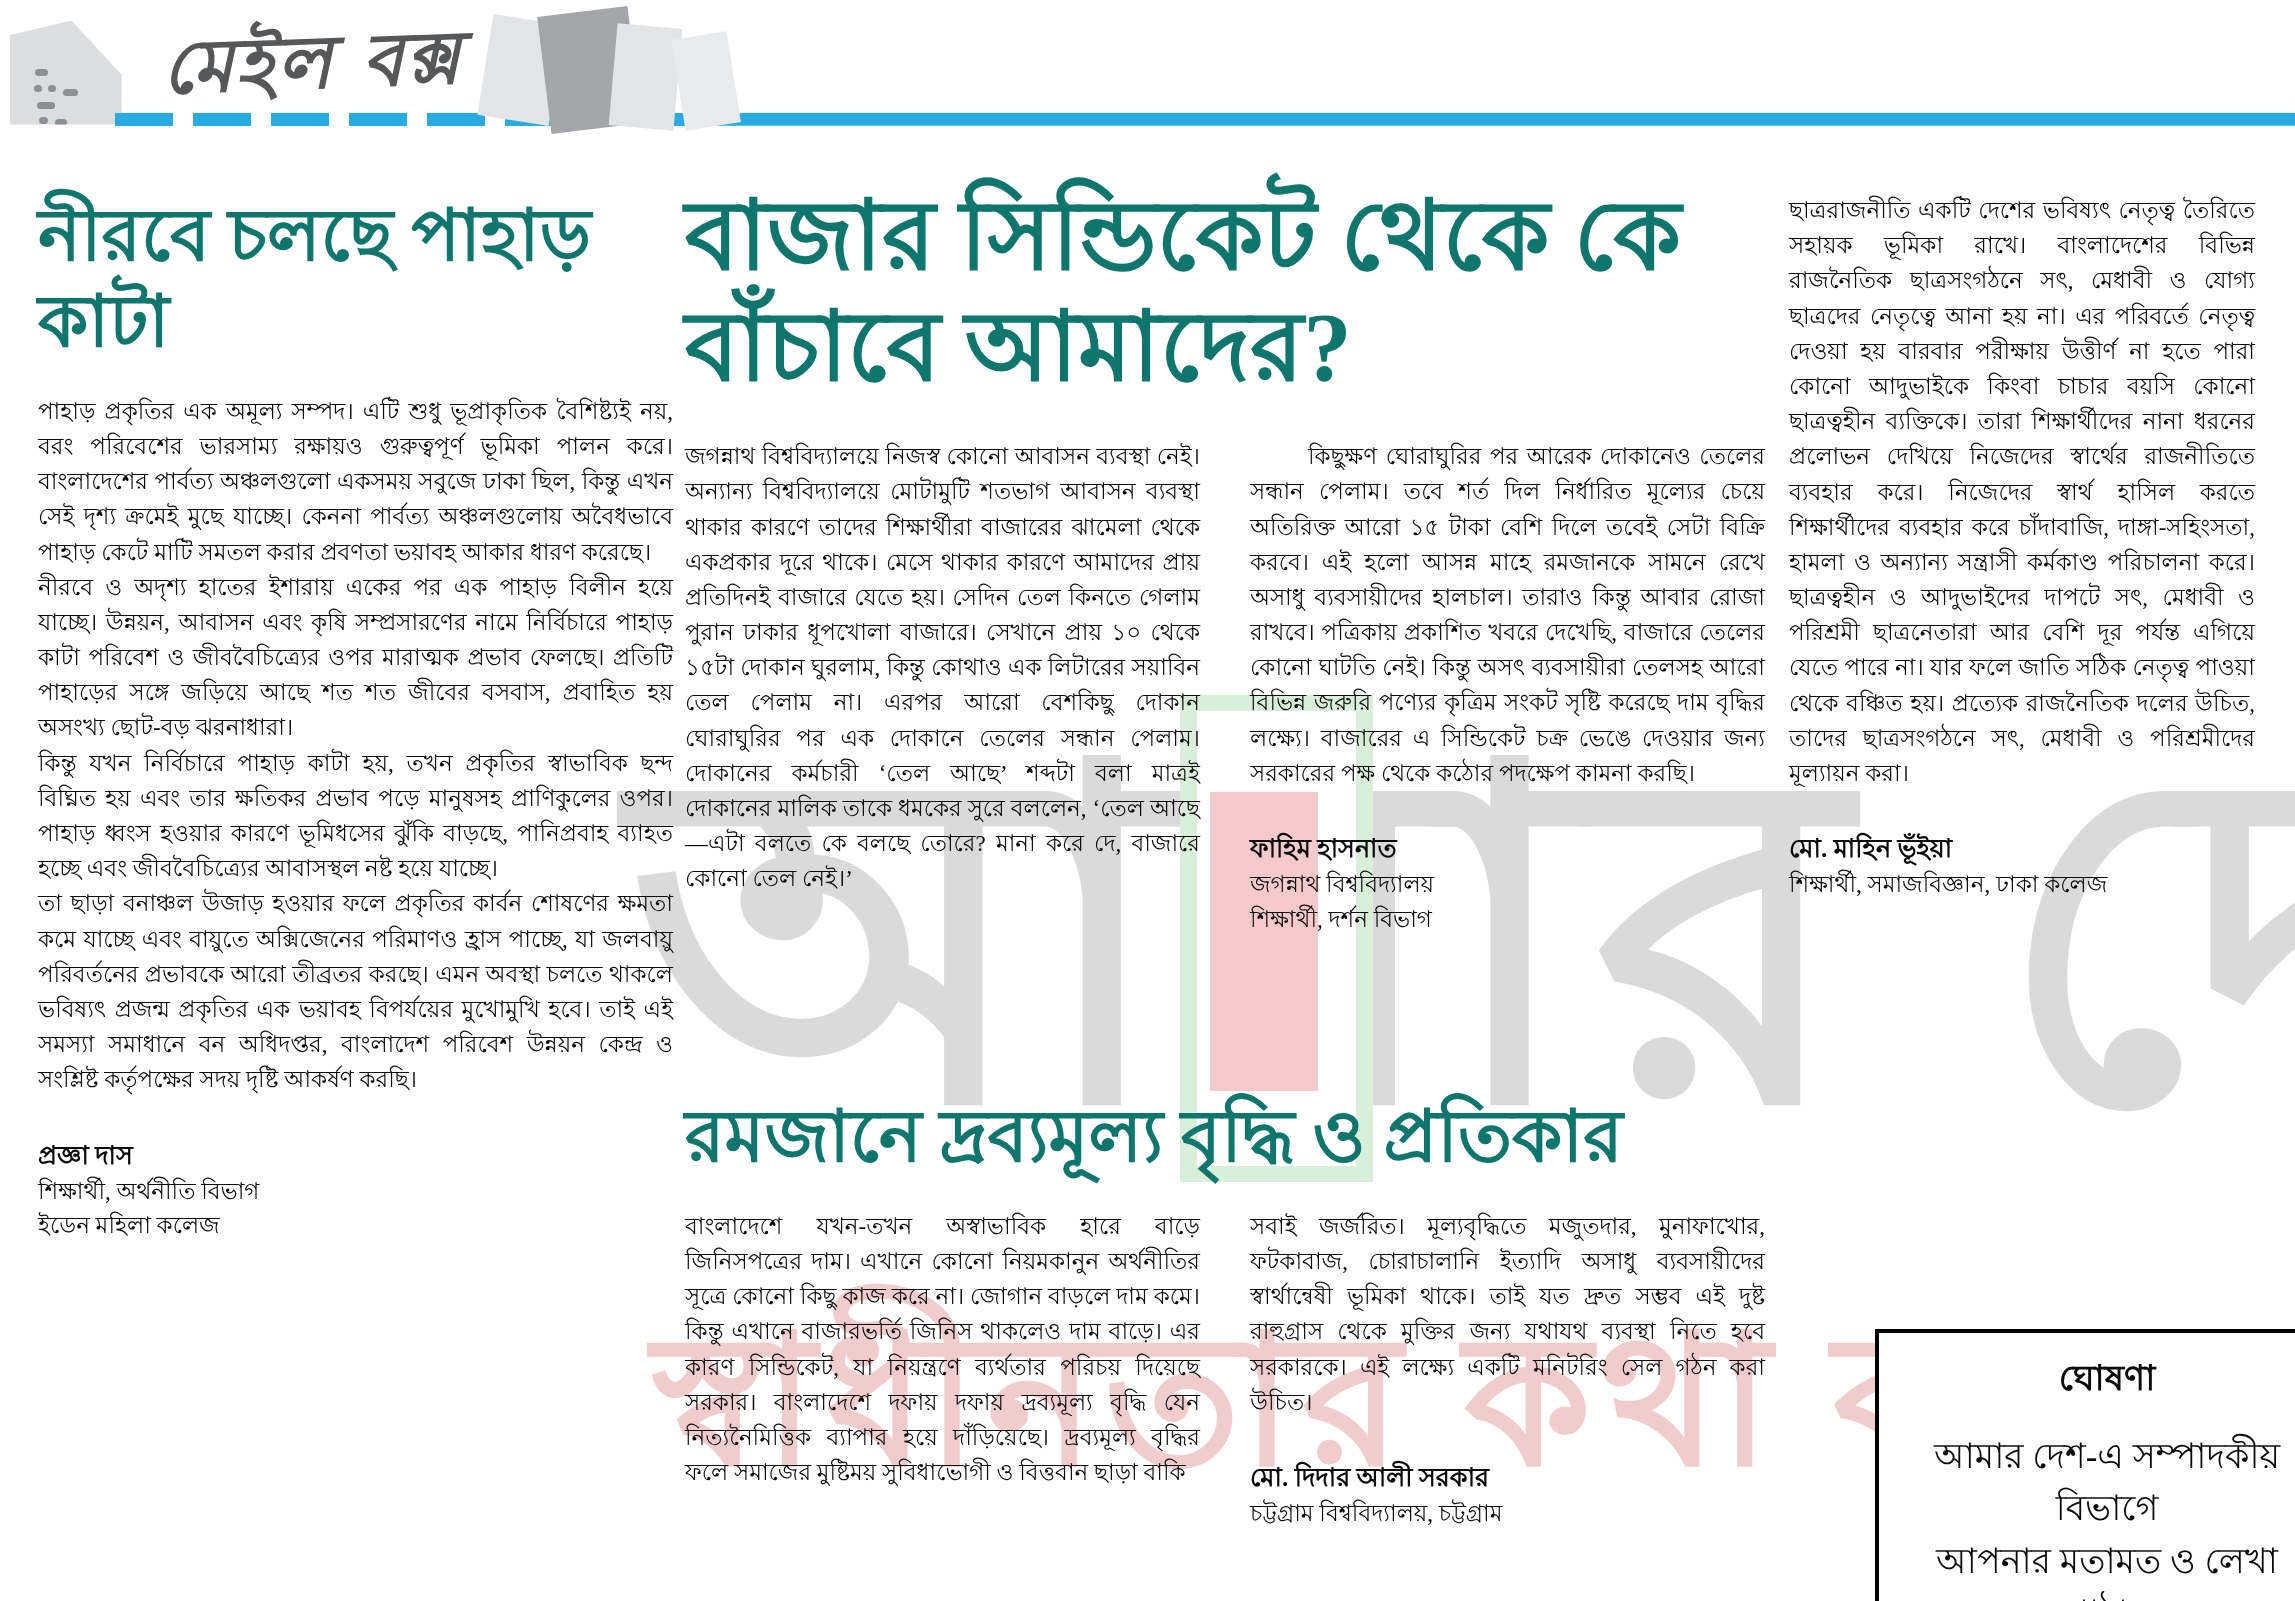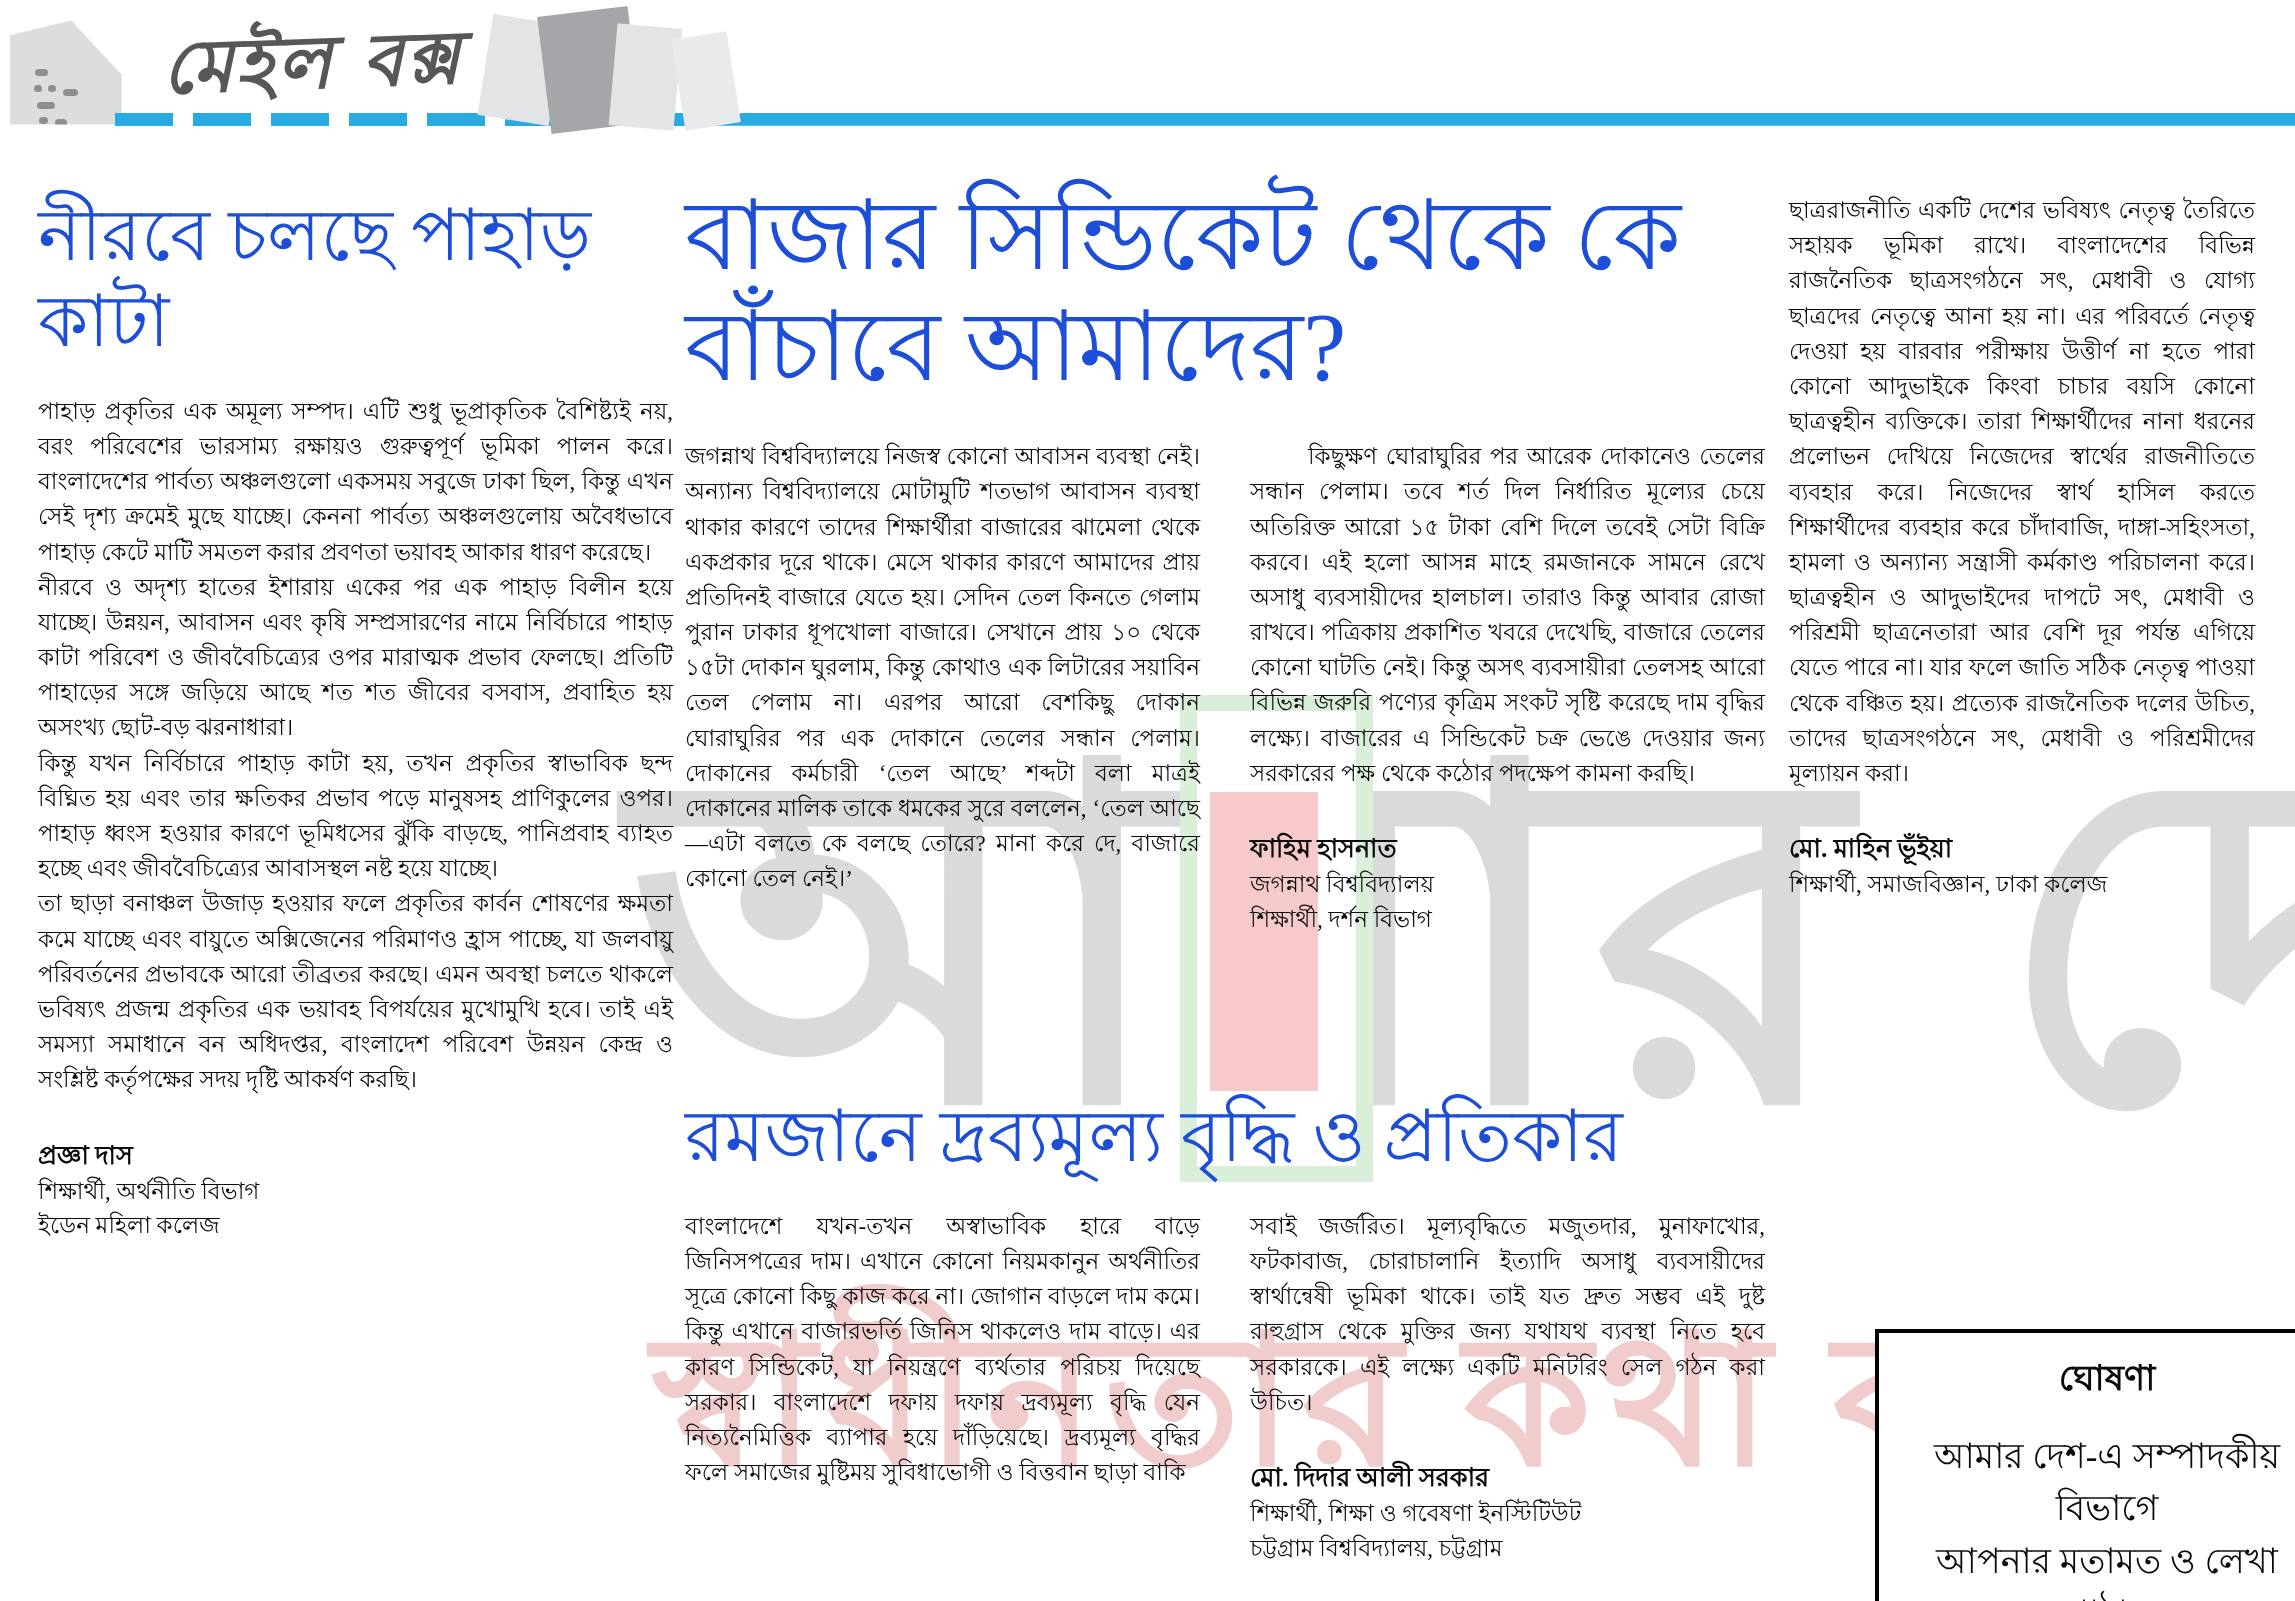--- a/index.html
+++ b/index.html
@@ -59,21 +59,21 @@
     position:absolute;left:30px;top:97px;width:108px;height:299px;background:#f6caca;
   }
   .wm-tagline{
     left:652px;top:1261px;
     font-size:182px;font-weight:bold;color:#edbcbc;opacity:.75;
     white-space:nowrap;letter-spacing:8.5px;
   }
   
   .col{position:absolute;z-index:2;}
   .headline{
-    font-weight:normal;color:#1d4ed8;margin:0 0 28px 0;
+    font-weight:bold;color:#0f766e;margin:0 0 28px 0;
   }
   .hl-left{font-size:72px;line-height:1.2;}
   .hl-center{font-size:97px;line-height:1.14;margin-bottom:36px;}
   .hl-sub{font-size:72px;line-height:1.15;margin:0;}
   .hl-right{font-size:64px;line-height:1.23;}
   .body-text p{
     margin:0;font-size:23px;line-height:1.53;text-align:justify;
   }
   .indent-first{text-indent:58px;}
   .byline{margin-top:39px;font-size:23px;line-height:1.5;}
@@ -156,21 +156,20 @@
   <section class="col" style="left:685px;top:1096px;width:1067px;">
     <h1 class="headline hl-sub" style="margin-bottom:30px;">রমজানে দ্রব্যমূল্য বৃদ্ধি ও প্রতিকার</h1>
     <div class="two-col">
       <div class="subcol body-text">
         <p>বাংলাদেশে যখন-তখন অস্বাভাবিক হারে বাড়ে জিনিসপত্রের দাম। এখানে কোনো নিয়মকানুন অর্থনীতির সূত্রে কোনো কিছু কাজ করে না। জোগান বাড়লে দাম কমে। কিন্তু এখানে বাজারভর্তি জিনিস থাকলেও দাম বাড়ে। এর কারণ সিন্ডিকেট, যা নিয়ন্ত্রণে ব্যর্থতার পরিচয় দিয়েছে সরকার। বাংলাদেশে দফায় দফায় দ্রব্যমূল্য বৃদ্ধি যেন নিত্যনৈমিত্তিক ব্যাপার হয়ে দাঁড়িয়েছে। দ্রব্যমূল্য বৃদ্ধির ফলে সমাজের মুষ্টিময় সুবিধাভোগী ও বিত্তবান ছাড়া বাকি</p>
       </div>
       <div class="subcol body-text">
         <p>সবাই জর্জরিত। মূল্যবৃদ্ধিতে মজুতদার, মুনাফাখোর, ফটকাবাজ, চোরাচালানি ইত্যাদি অসাধু ব্যবসায়ীদের স্বার্থান্বেষী ভূমিকা থাকে। তাই যত দ্রুত সম্ভব এই দুষ্ট রাহুগ্রাস থেকে মুক্তির জন্য যথাযথ ব্যবস্থা নিতে হবে সরকারকে। এই লক্ষ্যে একটি মনিটরিং সেল গঠন করা উচিত।</p>
         <div class="byline">
           <div class="name">মো. দিদার আলী সরকার</div>
-          <div>শিক্ষার্থী, শিক্ষা ও গবেষণা ইনস্টিটিউট</div>
           <div>চট্টগ্রাম বিশ্ববিদ্যালয়, চট্টগ্রাম</div>
         </div>
       </div>
     </div>
   </section>
 
   <section class="col" style="left:1789px;top:193px;width:466px;">
     <div class="body-text">
       <p>ছাত্ররাজনীতি একটি দেশের ভবিষ্যৎ নেতৃত্ব তৈরিতে সহায়ক ভূমিকা রাখে। বাংলাদেশের বিভিন্ন রাজনৈতিক ছাত্রসংগঠনে সৎ, মেধাবী ও যোগ্য ছাত্রদের নেতৃত্বে আনা হয় না। এর পরিবর্তে নেতৃত্ব দেওয়া হয় বারবার পরীক্ষায় উত্তীর্ণ না হতে পারা কোনো আদুভাইকে কিংবা চাচার বয়সি কোনো ছাত্রত্বহীন ব্যক্তিকে। তারা শিক্ষার্থীদের নানা ধরনের প্রলোভন দেখিয়ে নিজেদের স্বার্থের রাজনীতিতে ব্যবহার করে। নিজেদের স্বার্থ হাসিল করতে শিক্ষার্থীদের ব্যবহার করে চাঁদাবাজি, দাঙ্গা-সহিংসতা, হামলা ও অন্যান্য সন্ত্রাসী কর্মকাণ্ড পরিচালনা করে। ছাত্রত্বহীন ও আদুভাইদের দাপটে সৎ, মেধাবী ও পরিশ্রমী ছাত্রনেতারা আর বেশি দূর পর্যন্ত এগিয়ে যেতে পারে না। যার ফলে জাতি সঠিক নেতৃত্ব পাওয়া থেকে বঞ্চিত হয়। প্রত্যেক রাজনৈতিক দলের উচিত, তাদের ছাত্রসংগঠনে সৎ, মেধাবী ও পরিশ্রমীদের মূল্যায়ন করা।</p>
     </div>

